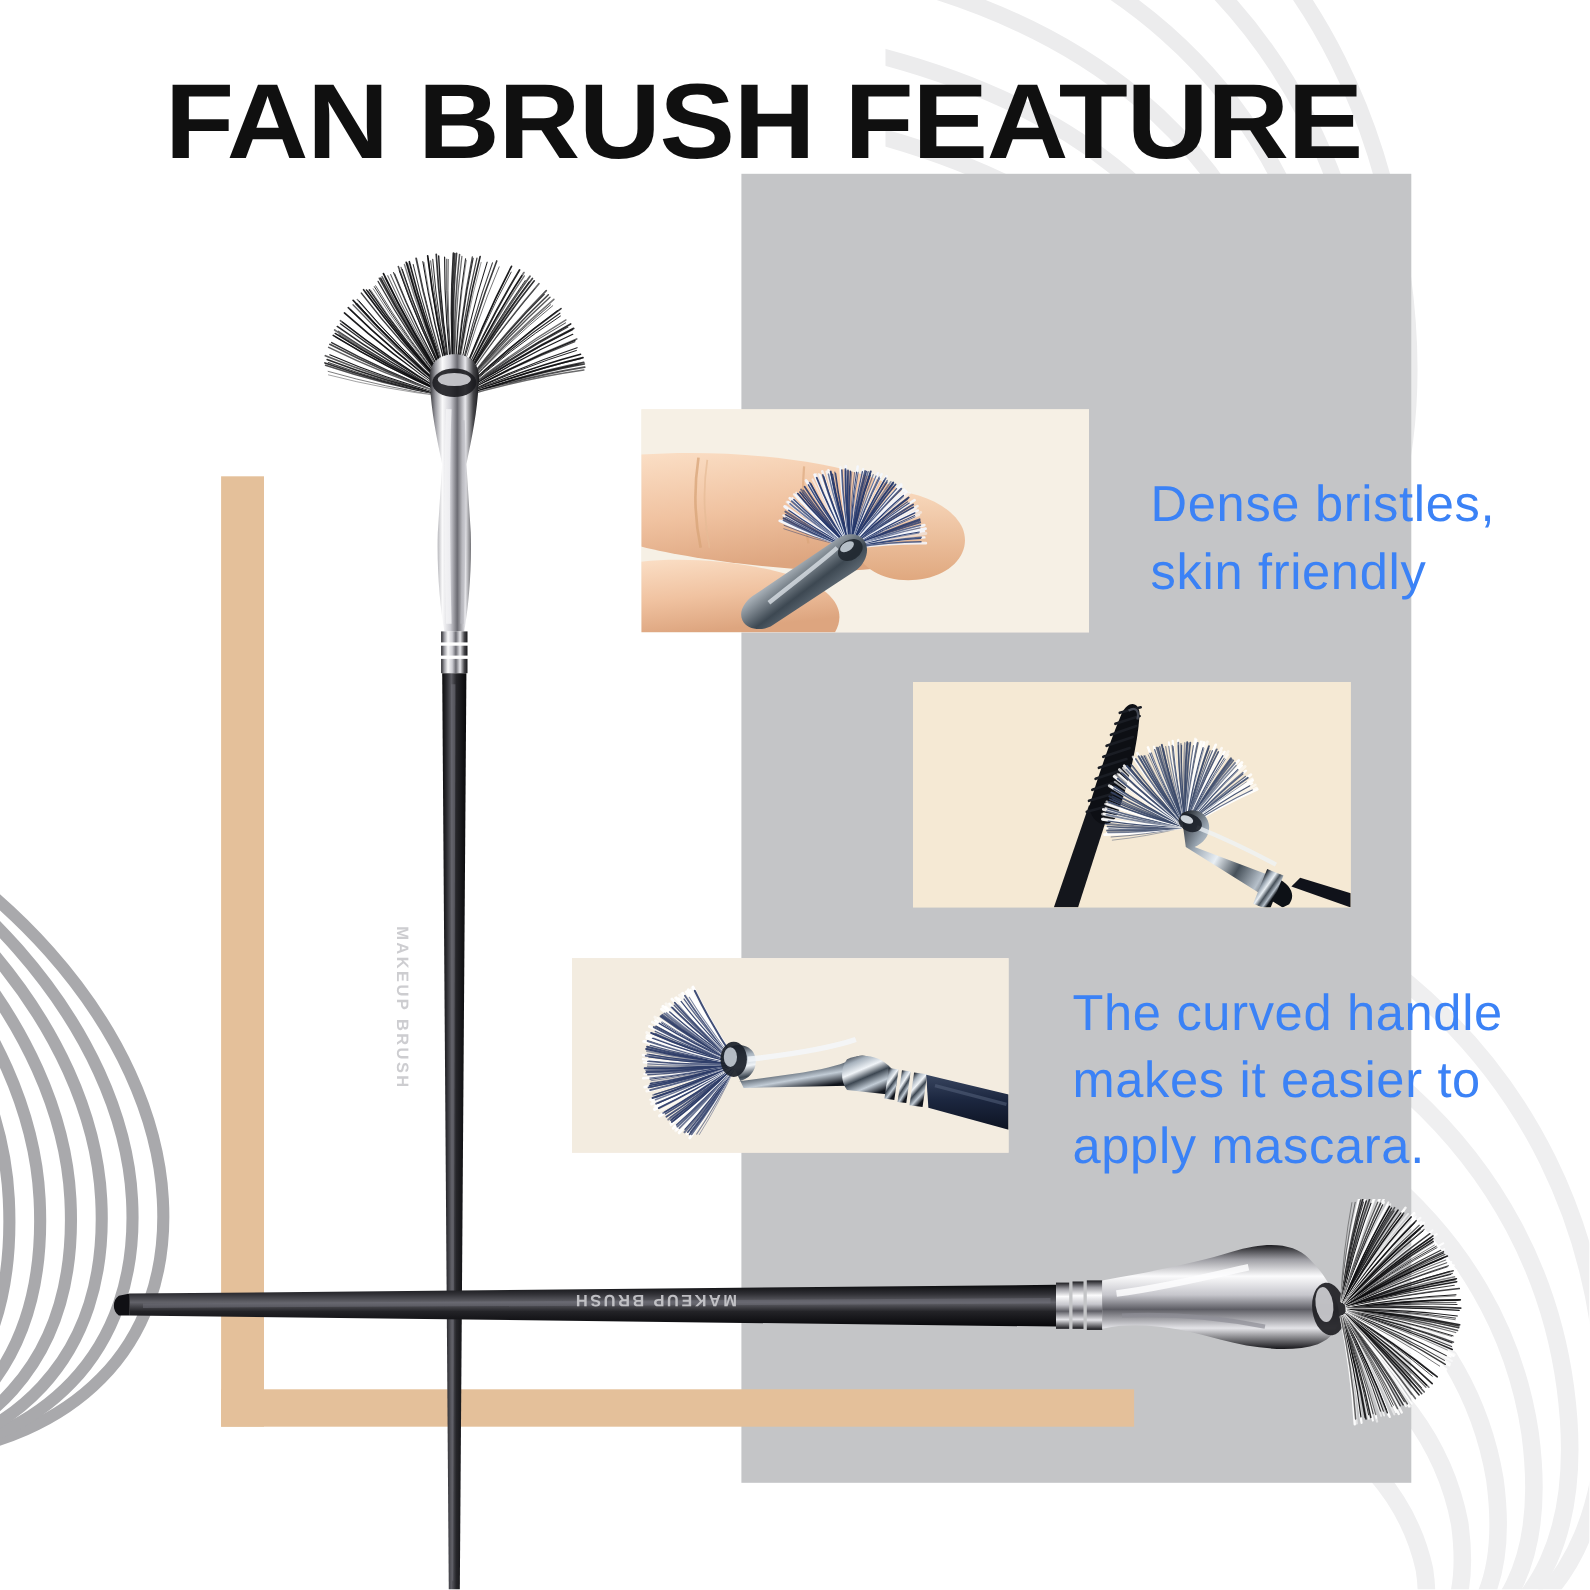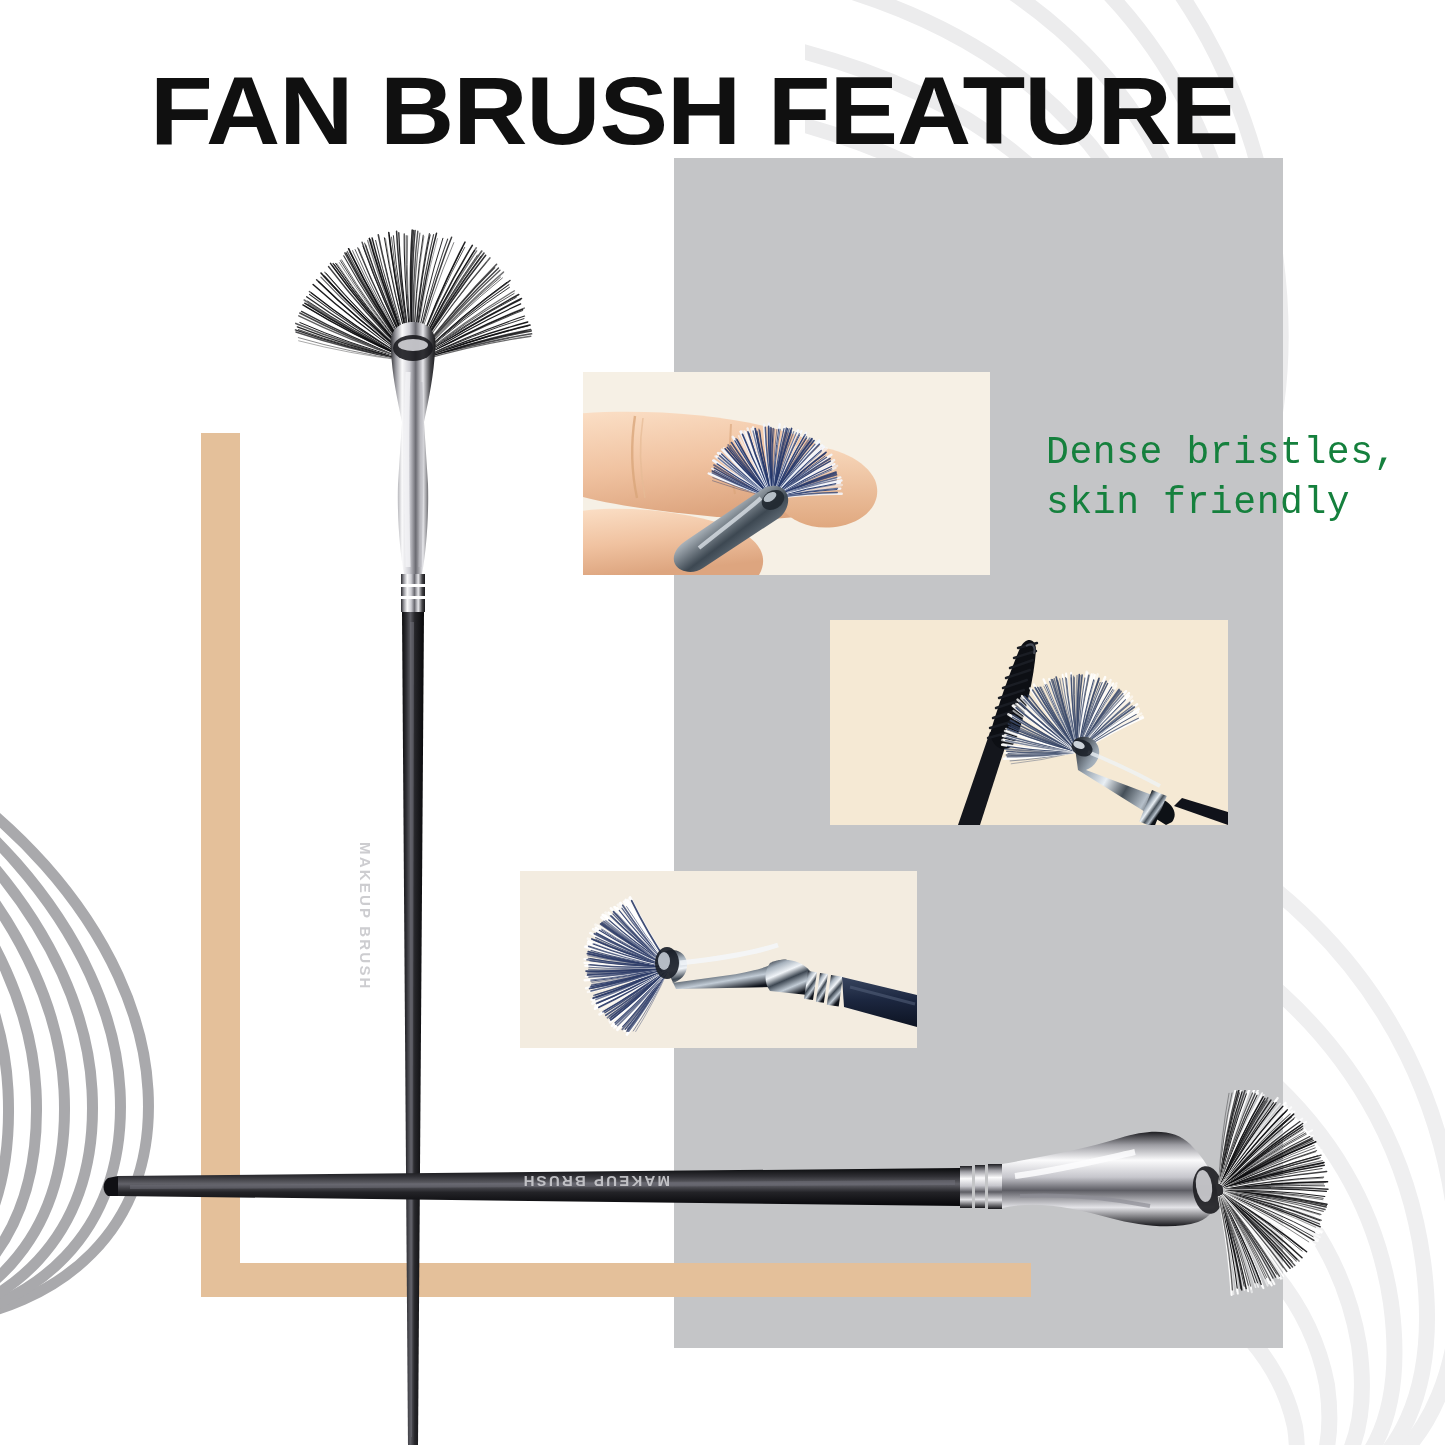--- a/index.html
+++ b/index.html
@@ -32,23 +32,23 @@
     position:absolute;left:150px;top:62px;
     font-family:"Liberation Sans",sans-serif;
     font-weight:700;font-size:97px;line-height:1;
     letter-spacing:-1px;color:#101010;
     transform:scaleX(1.06);transform-origin:left top;
     white-space:nowrap;
   }
 
   
   .caption{
-    position:absolute;color:#15803d;
-    font-family:Liberation Mono, monospace;
-    font-weight:400;font-size:38px;line-height:1.32;
+    position:absolute;color:#3b82f6;
+    font-family:Liberation Sans, sans-serif;
+    font-weight:400;font-size:46px;line-height:1.32;
     letter-spacing:.6px;white-space:pre-line;
   }
   #cap-dense{left:1046px;top:428px;width:370px;}
   #cap-dip{left:519px;top:672px;width:300px;}
   #cap-curved{left:975px;top:890px;width:440px;}
 
   
   .photo{position:absolute;overflow:hidden;}
   #photo-finger{left:583px;top:372px;width:407px;height:203px;background:#f6f0e5;}
   #photo-mascara{left:830px;top:620px;width:398px;height:205px;background:#f5e9d4;}
@@ -1209,14 +1209,17 @@
       <rect x="300" y="102" width="8" height="29" fill="url(#chrome3)" transform="rotate(8 300 102)"></rect>
       <rect x="311" y="104" width="12" height="30" fill="url(#chrome3)" transform="rotate(8 311 104)"></rect>
 
       <path d="M 322 106 L 397 124 L 397 156 L 324 136 Z" fill="url(#navy3)"></path>
       <path d="M 330 116 L 395 133" stroke="#55627c" stroke-width="3" fill="none" opacity=".55"></path>
     </svg>
   </div>
 
   <div class="caption" id="cap-dense">Dense bristles,
 skin friendly</div>
+  <div class="caption" id="cap-curved">The curved handle
+makes it easier to
+apply mascara.</div>
 
 </div>
 
 </body></html>

